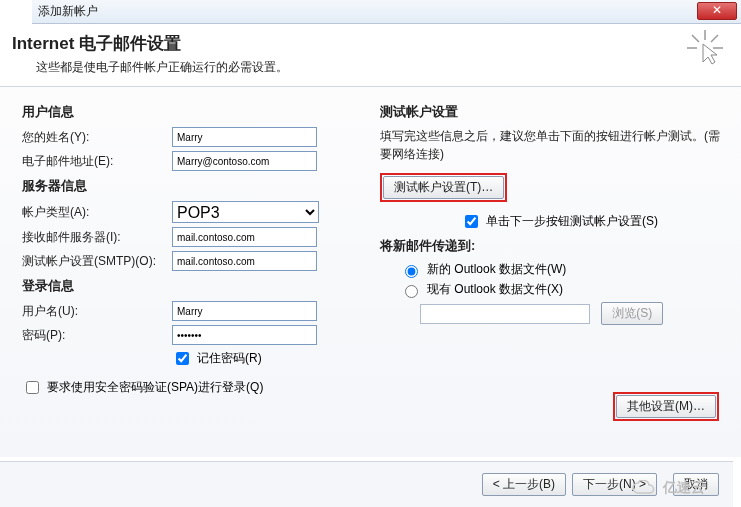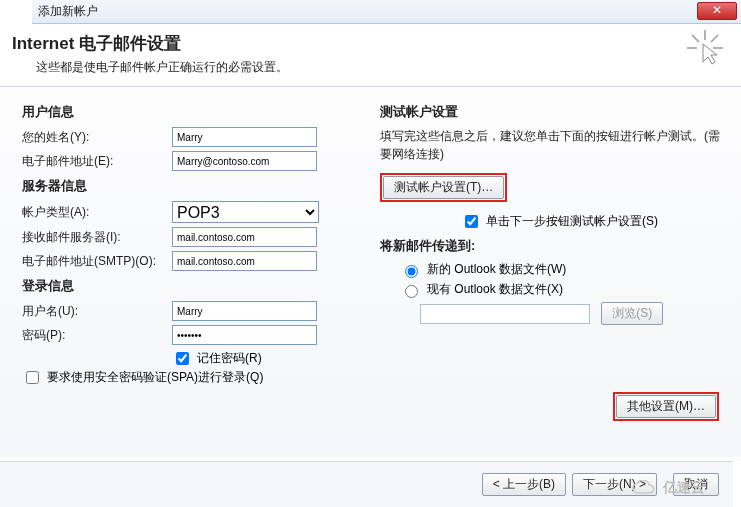--- a/index.html
+++ b/index.html
@@ -60,21 +60,21 @@
     padding: 1px 4px;
     font-size: 10px;
     background:#fff;
   }
   .row select {
     width: 147px; height: 22px;
     border: 1px solid #7a9ac0;
     font-size: 16px; background:#fff;
   }
   .remember-row { margin-left: 150px; display:flex; align-items:center; gap:4px; }
-  .spa-row { display:flex; align-items:center; gap:4px; }
+  .spa-row { display:flex; align-items:center; gap:4px; margin-top:10px;}
   .right-desc { color:#222; line-height:1.5; margin-bottom:10px;}
   .btn {
     display:inline-block;
     background: linear-gradient(#fdfdfd,#e6e8eb);
     border: 1px solid #8a9bb2;
     border-radius: 2px;
     padding: 2px 10px;
     font-size: 12px;
     cursor: pointer;
     color:#222;
@@ -147,21 +147,21 @@
       <label>帐户类型(A):</label>
       <select>
         <option>POP3</option>
       </select>
     </div>
     <div class="row">
       <label>接收邮件服务器(I):</label>
       <input type="text" value="mail.contoso.com" style="">
     </div>
     <div class="row">
-      <label>电子邮件地址(SMTP)(O):</label>
+      <label>测试帐户设置(SMTP)(O):</label>
       <input type="text" value="mail.contoso.com" style="">
     </div>
 
     <div class="section-hd">登录信息</div>
     <div class="row">
       <label>用户名(U):</label>
       <input type="text" value="Marry" style="">
     </div>
     <div class="row">
       <label>密码(P):</label>

